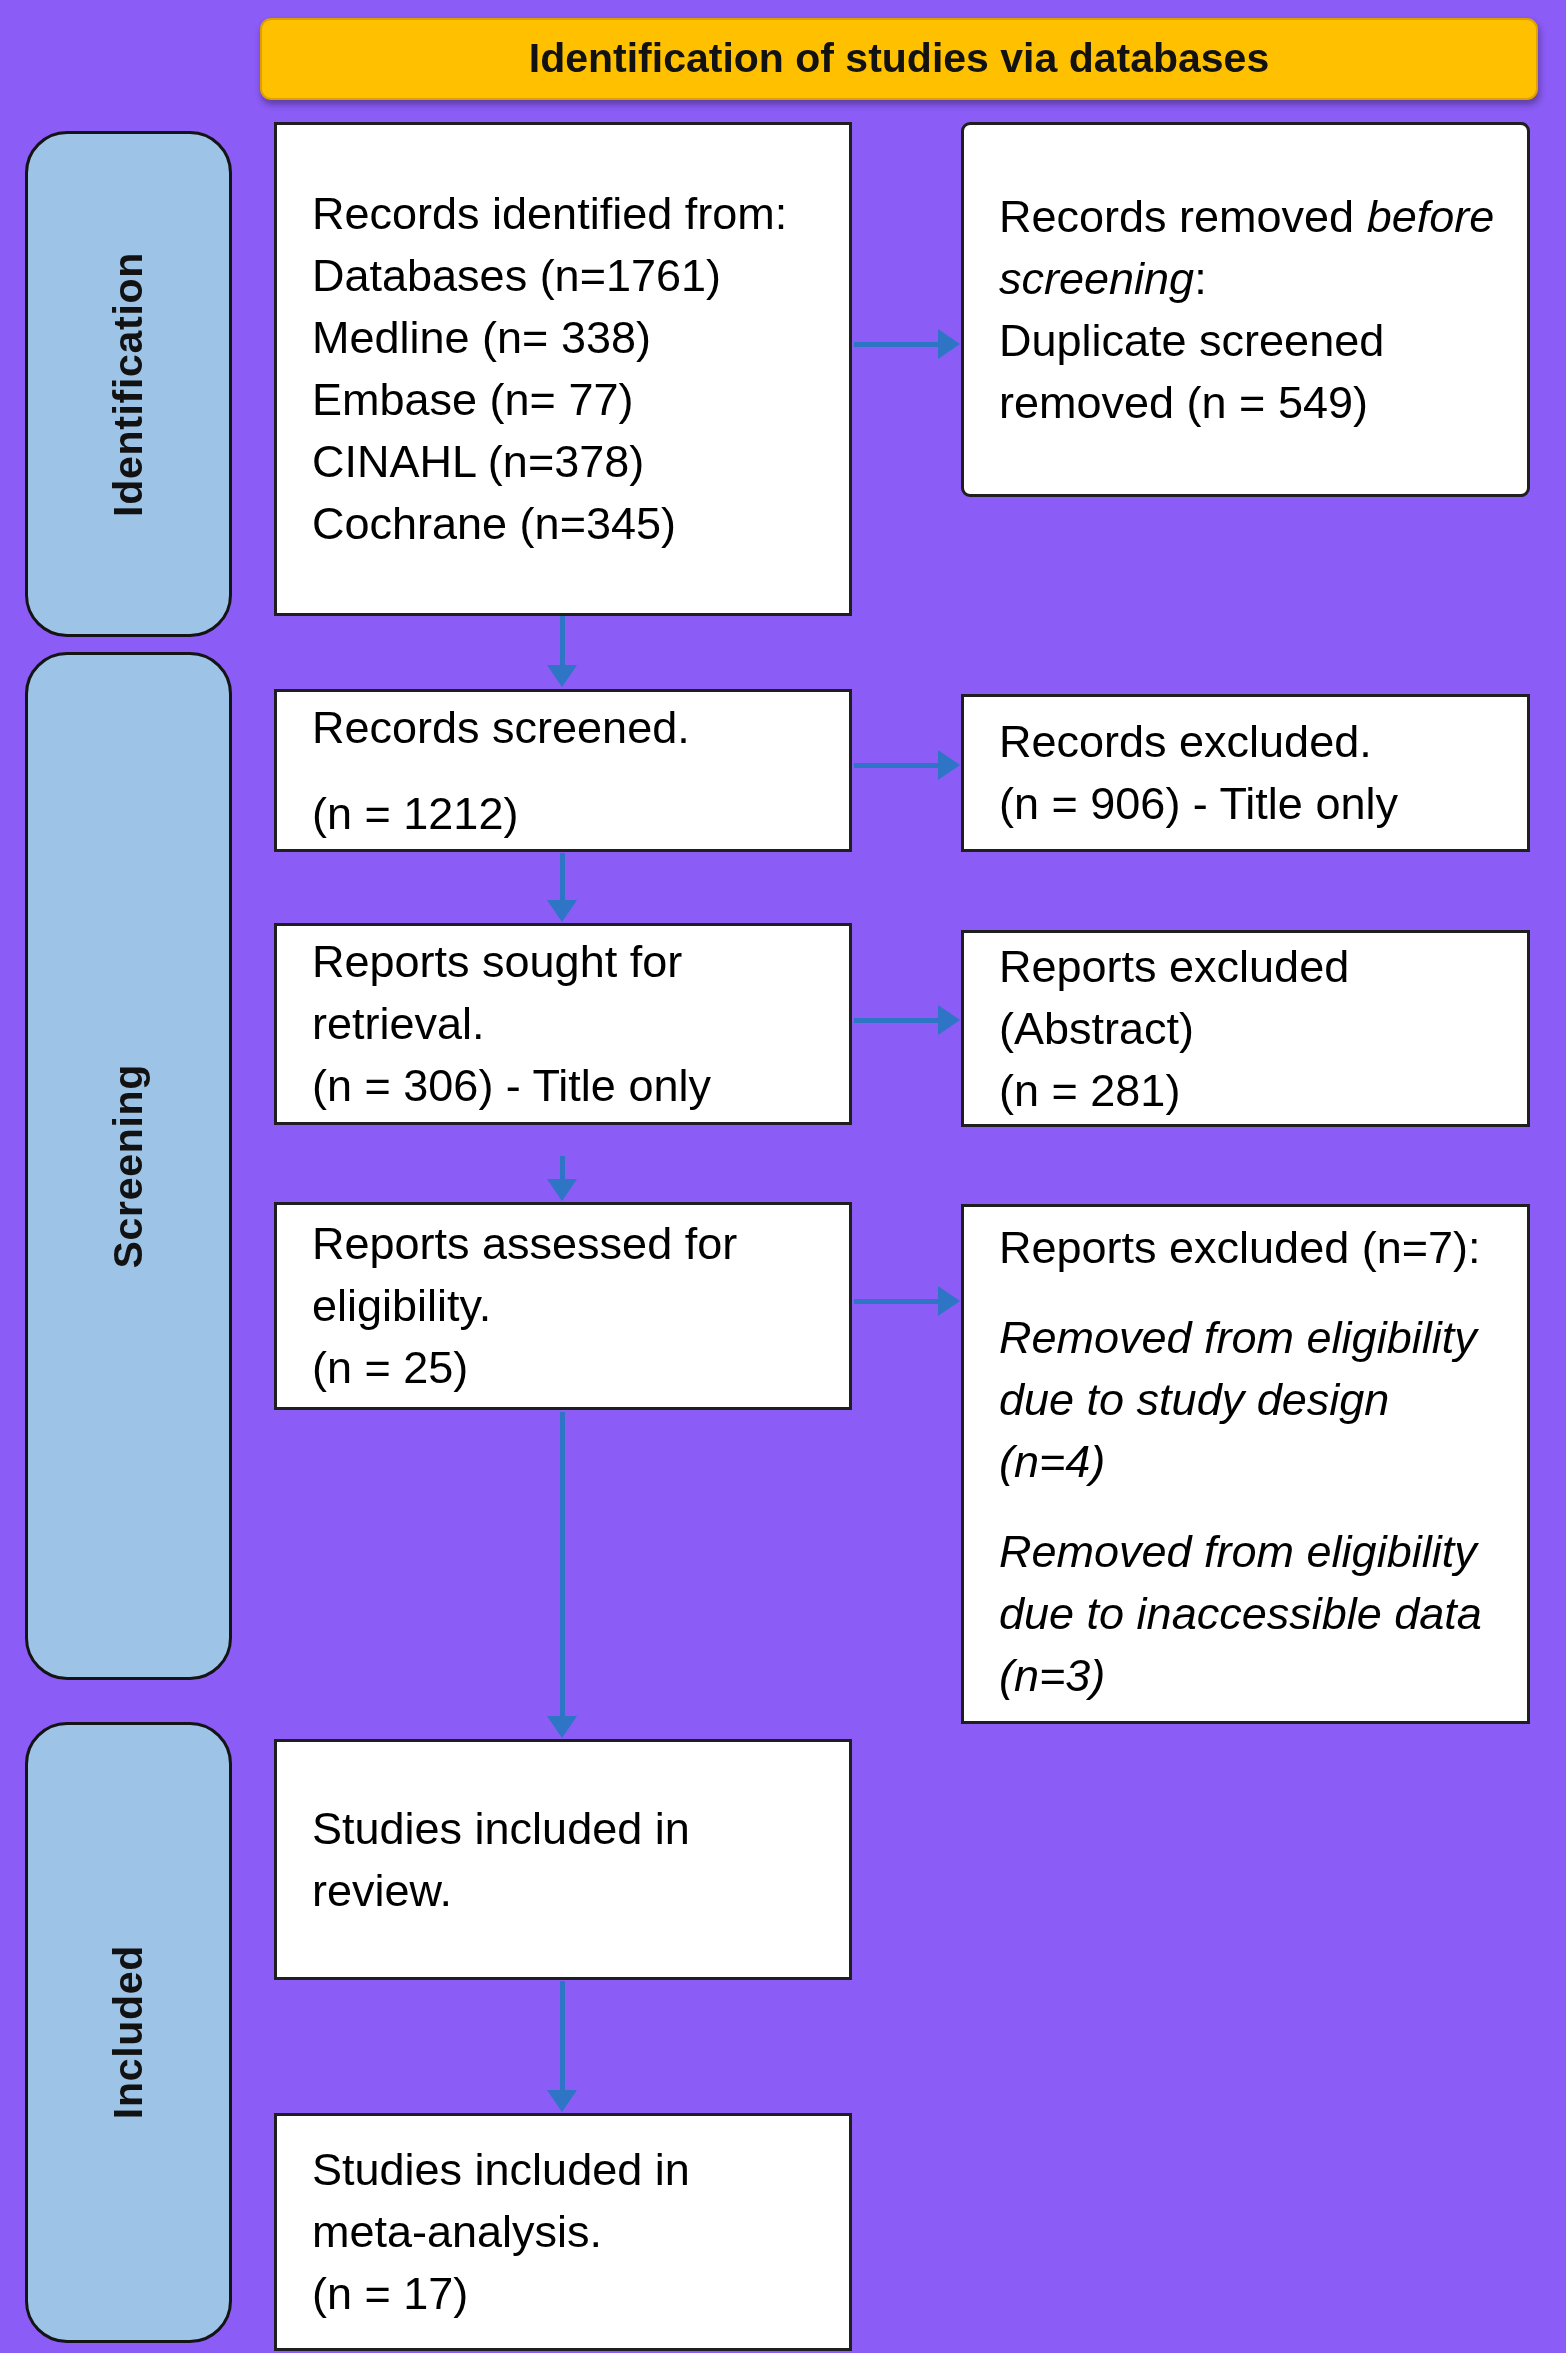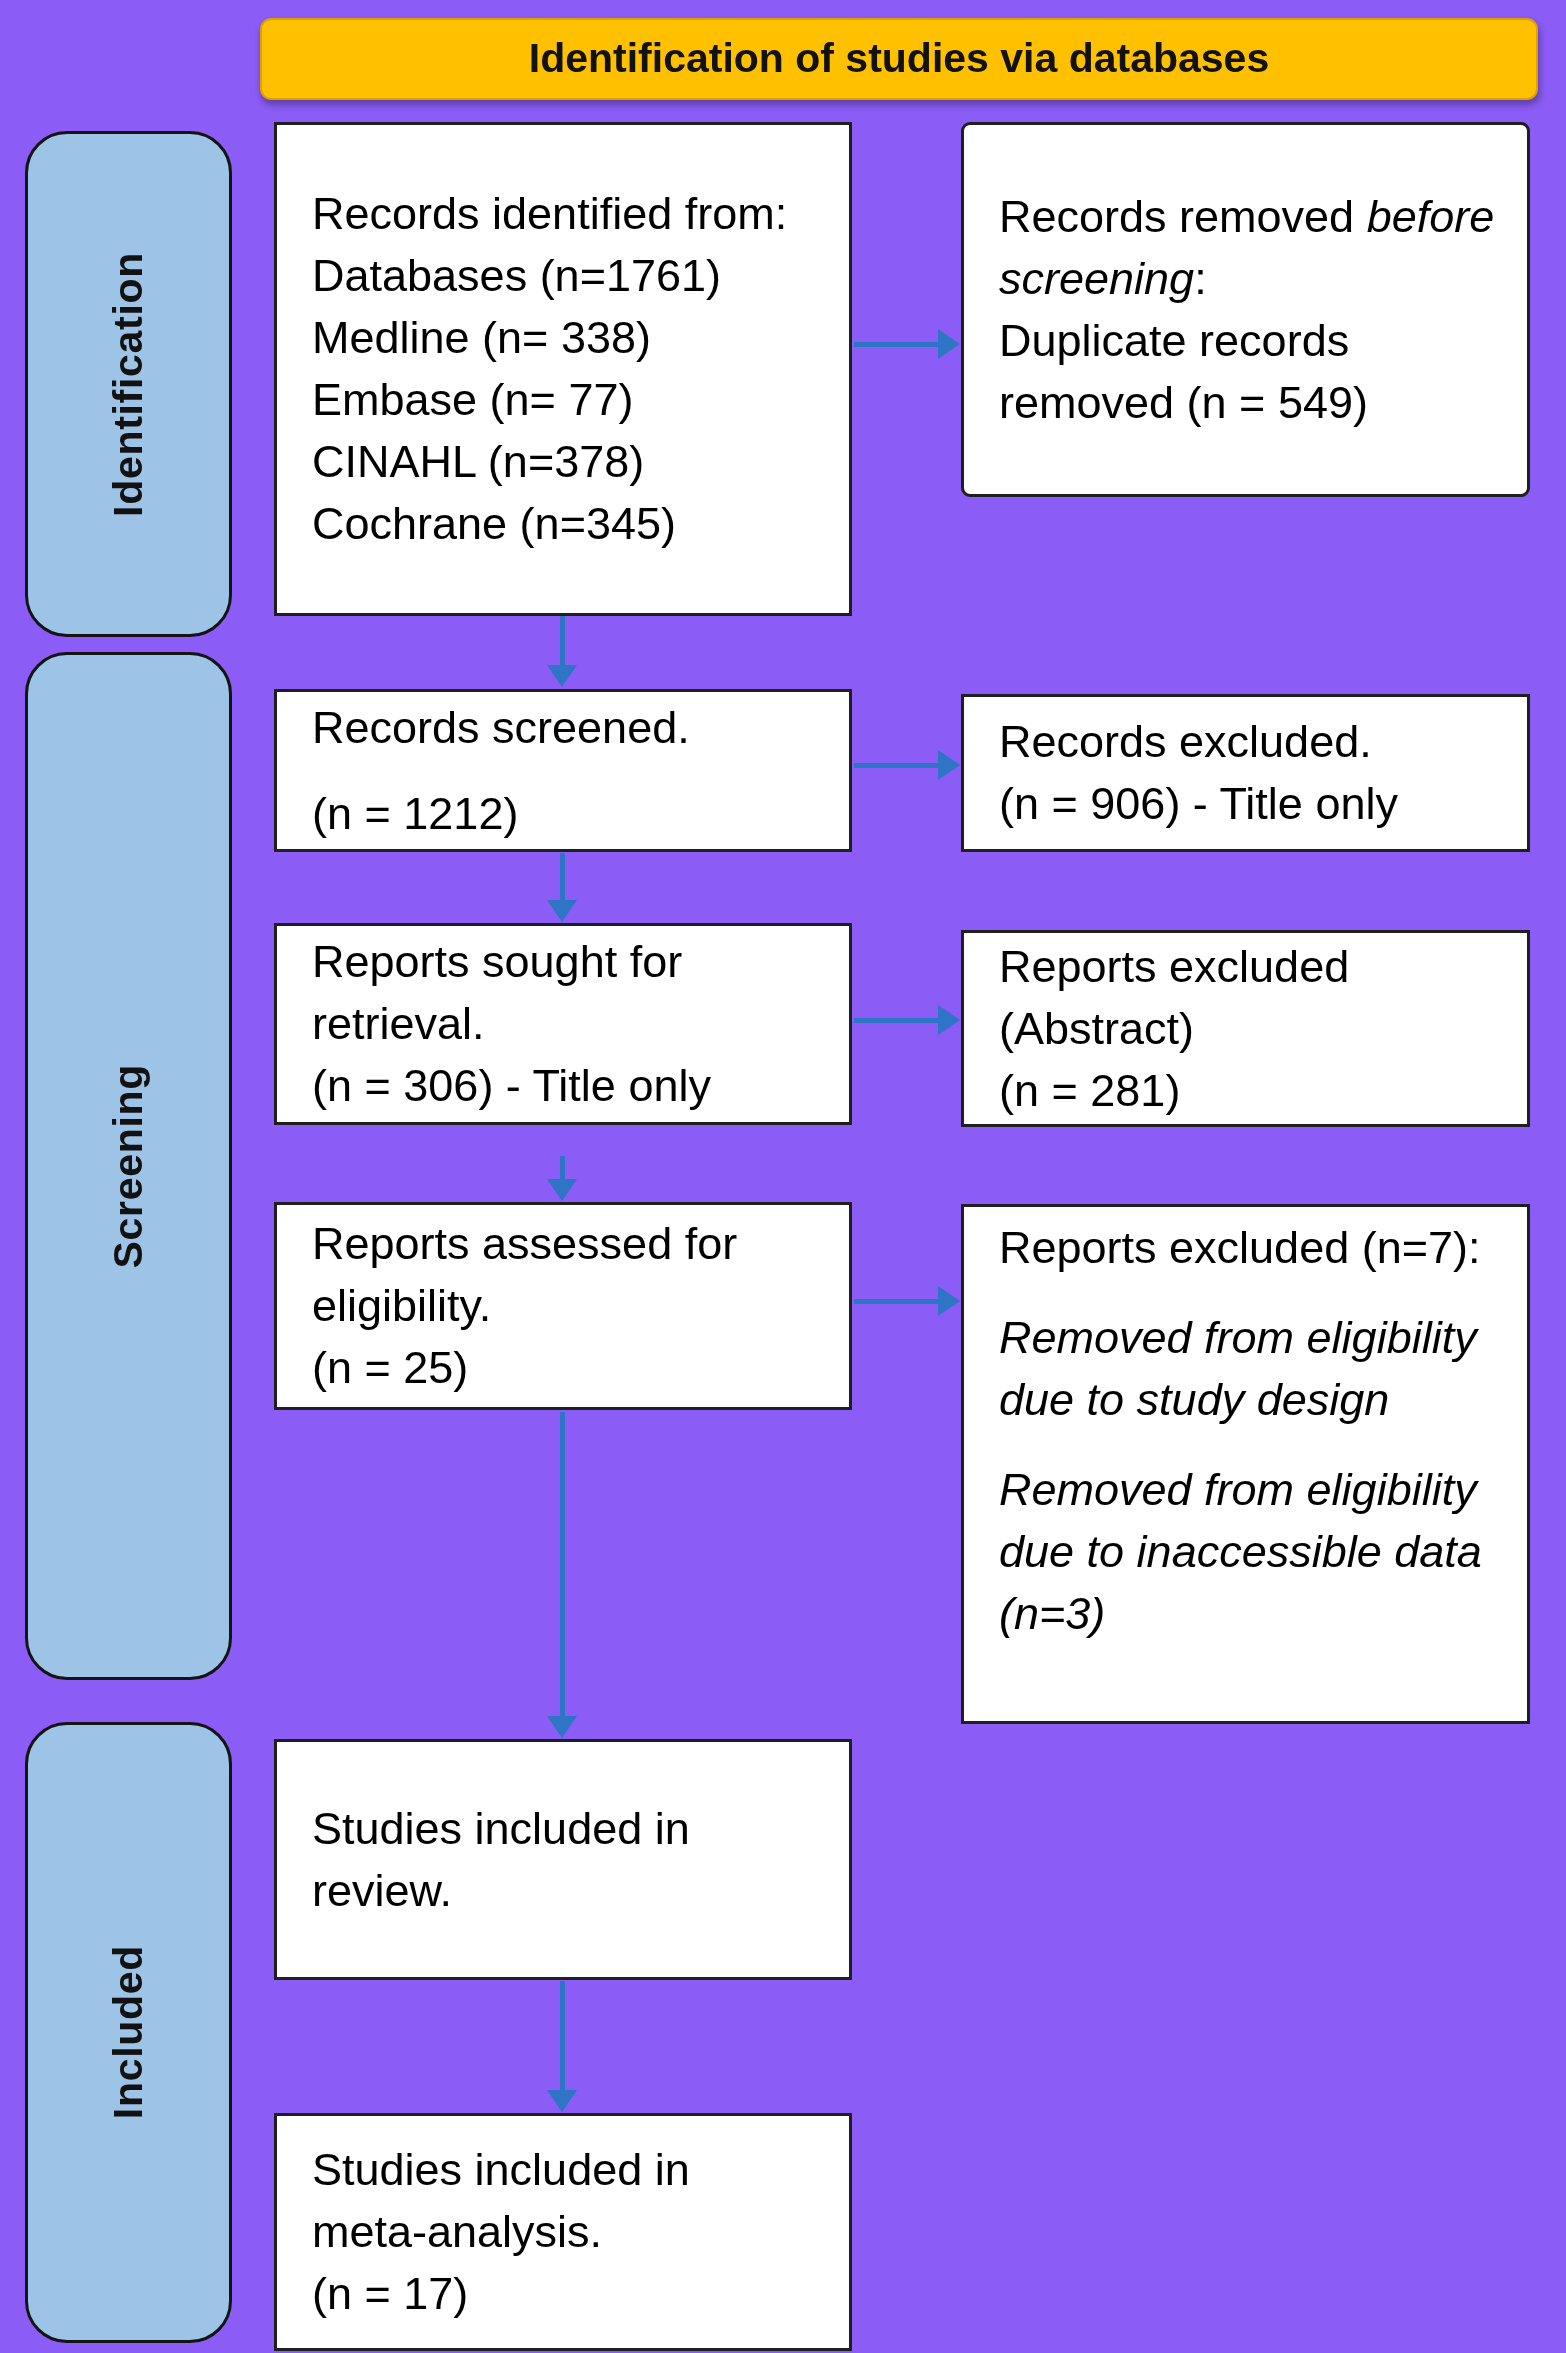--- a/index.html
+++ b/index.html
@@ -170,37 +170,38 @@
     </div>
   <div class="box bleft b6">
       <div class="line"><span>Studies included in</span></div>
       <div class="line"><span>meta-analysis.</span></div>
       <div class="line"><span>(n = 17)</span></div>
     </div>
 
   <div class="box bright r1">
       <div class="line"><span>Records removed </span><span class="it">before</span></div>
       <div class="line"><span class="it">screening</span><span>:</span></div>
-      <div class="line"><span>Duplicate records</span></div>
+      <div class="line"><span>Duplicate screened</span></div>
       <div class="line"><span>removed (n = 549)</span></div>
     </div>
   <div class="box bright r2">
       <div class="line"><span>Records excluded.</span></div>
       <div class="line"><span>(n = 906) - Title only</span></div>
     </div>
   <div class="box bright r3">
       <div class="line"><span>Reports excluded</span></div>
       <div class="line"><span>(Abstract)</span></div>
       <div class="line"><span>(n = 281)</span></div>
     </div>
   <div class="box bright r4">
       <div class="line"><span>Reports excluded (n=7):</span></div>
       <div class="line blank"></div>
       <div class="line"><span class="it">Removed from eligibility</span></div>
       <div class="line"><span class="it">due to study design</span></div>
+      <div class="line"><span class="it">(n=4)</span></div>
       <div class="line blank"></div>
       <div class="line"><span class="it">Removed from eligibility</span></div>
       <div class="line"><span class="it">due to inaccessible data</span></div>
       <div class="line"><span class="it">(n=3)</span></div>
     </div>
 
   <div class="arrow-v av1">
     <div class="shaft"></div>
     <div class="head"></div>
   </div>

